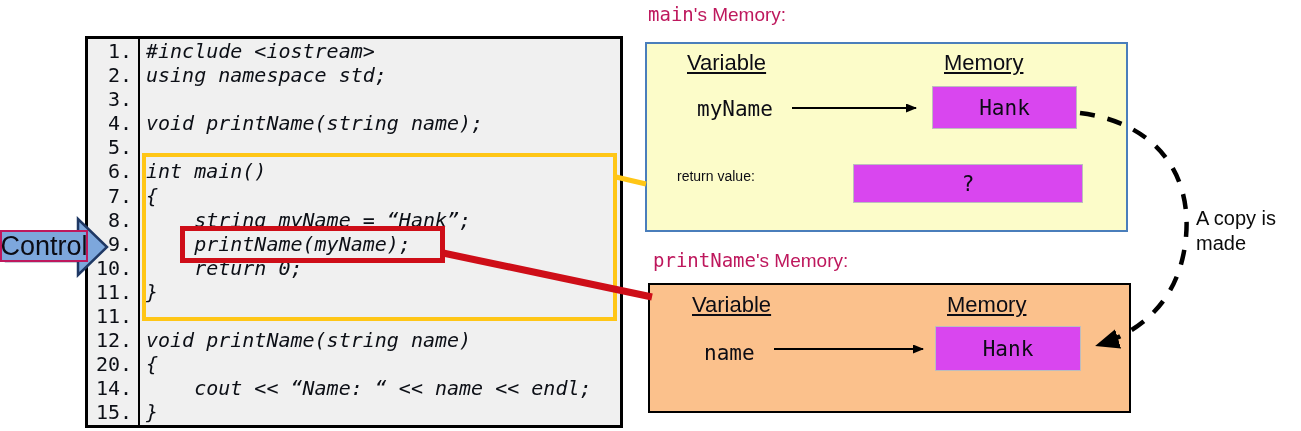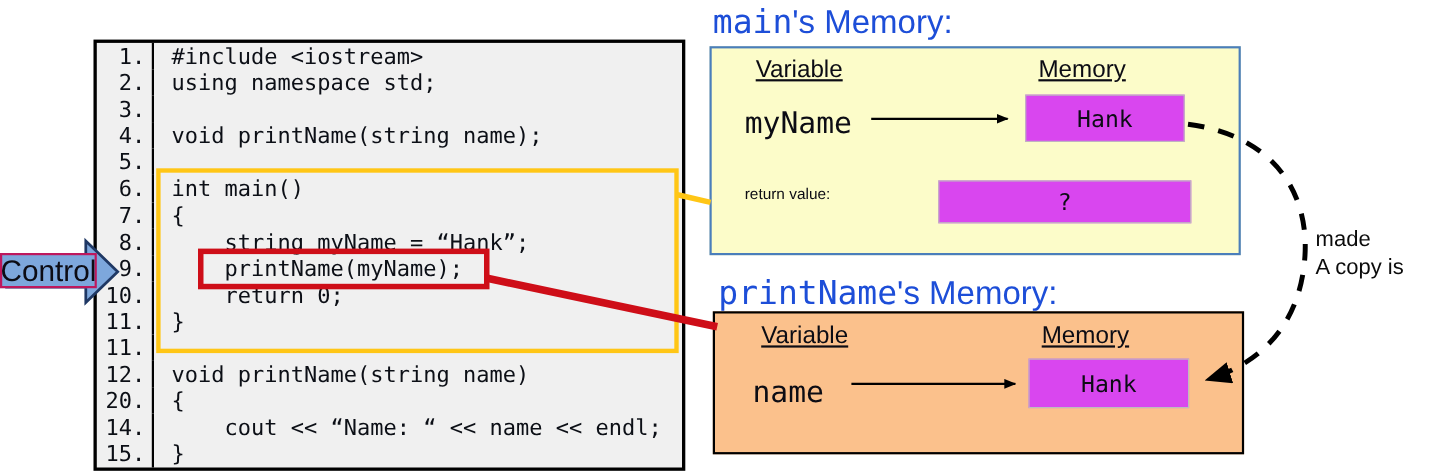--- a/index.html
+++ b/index.html
@@ -5,49 +5,49 @@
   html,body{margin:0;padding:0;background:#fff;}
   #canvas{position:relative;width:1301px;height:431px;background:#fff;overflow:hidden;
           font-family:"Liberation Sans",sans-serif;color:#0c0c14;}
 
   
   #code-panel{position:absolute;left:85px;top:36px;width:538px;height:392px;
               background:#f0f0f0;border:3px solid #000;box-sizing:border-box;}
   .crow{display:flex;height:24.1px;line-height:24.1px;font-size:20px;
         font-family:"DejaVu Sans Mono",monospace;color:#0c0f16;}
   .lnum{flex:0 0 44px;text-align:right;padding-right:6px;border-right:2px solid #000;white-space:pre;}
-  .lcode{padding-left:16px;white-space:pre;}
+  .lcode{padding-left:6px;white-space:pre;font-style:italic;}
 
   
   #main-scope-box{position:absolute;left:142px;top:153px;width:475px;height:168px;
                   border:4px solid #ffc616;box-sizing:border-box;pointer-events:none;}
   #call-box{position:absolute;left:180px;top:226px;width:265px;height:37px;
             border:5px solid #ce0e18;box-sizing:border-box;pointer-events:none;}
 
   
   #control-label{position:absolute;left:0;top:230px;width:88px;height:32px;
                  background:#7da7dc;border:2px solid #be185d;box-sizing:border-box;
                  display:flex;align-items:center;justify-content:center;
                  font-size:27px;color:#0c0c14;}
 
   
   .panel{position:absolute;box-sizing:border-box;}
   #main-mem-panel{left:645px;top:42px;width:483px;height:190px;
                   background:#fcfcc9;border:2px solid #4a7ebb;}
   #pn-mem-panel{left:648px;top:283px;width:483px;height:130px;
                 background:#fbc18c;border:2px solid #000;}
   .colhead{position:absolute;font-size:22px;text-decoration:underline;color:#0c0c14;}
-  .mem-label-mono{position:absolute;font-size:27px;font-family:"DejaVu Sans Mono",monospace;}
+  .mem-label-mono{position:absolute;font-size:21px;font-family:"DejaVu Sans Mono",monospace;margin-left:20px;}
   .mem-label-sans{position:absolute;font-size:14px;}
   .valbox{position:absolute;background:#d946ef;border:1px solid #bdbdbd;box-sizing:border-box;
           display:flex;align-items:center;justify-content:center;
           font-size:21px;font-family:"DejaVu Sans Mono",monospace;}
 
   
-  .mem-title{position:absolute;font-size:30px;white-space:nowrap;color:#1d4ed8;}
+  .mem-title{position:absolute;font-size:19px;white-space:nowrap;color:#be185d;}
   .mem-title .code{font-family:"DejaVu Sans Mono",monospace;}
   #main-mem-title{left:648px;top:3px;}
   #pn-mem-title{left:653px;top:249px;}
 
   
   #copy-note{position:absolute;left:1196px;top:206px;width:104px;
              font-size:20px;line-height:25px;color:#0b0b0b;}
 
   
   #overlay{position:absolute;left:0;top:0;width:1301px;height:431px;pointer-events:none;}
@@ -139,22 +139,22 @@
 
   <div class="mem-title" id="pn-mem-title"><span class="code">printName</span><span>'s Memory:</span></div>
   <div class="panel" id="pn-mem-panel">
     <span class="colhead" style="left:42px;top:7px;">Variable</span>
     <span class="colhead" style="left:297px;top:7px;">Memory</span>
     <span class="mem-label-mono" style="left:34px;top:56px;">name</span>
     <div class="valbox" style="left:285px;top:41px;width:146px;height:45px;">Hank</div>
   </div>
 
   <div id="copy-note">
+    <div>A copy is</div>
     <div>made</div>
-    <div>A copy is</div>
   </div>
 
   <svg id="overlay" viewBox="0 0 1301 431">
     <defs>
       <marker id="arr" markerWidth="11" markerHeight="9" refX="10" refY="4.5" orient="auto" markerUnits="userSpaceOnUse">
         <path d="M0,0 L11,4.5 L0,9 Z" fill="#000"></path>
       </marker>
       <marker id="arr-big" markerWidth="24" markerHeight="20" refX="21" refY="10" orient="auto" markerUnits="userSpaceOnUse">
         <path d="M0,0 L24,10 L0,20 Z" fill="#000"></path>
       </marker>

